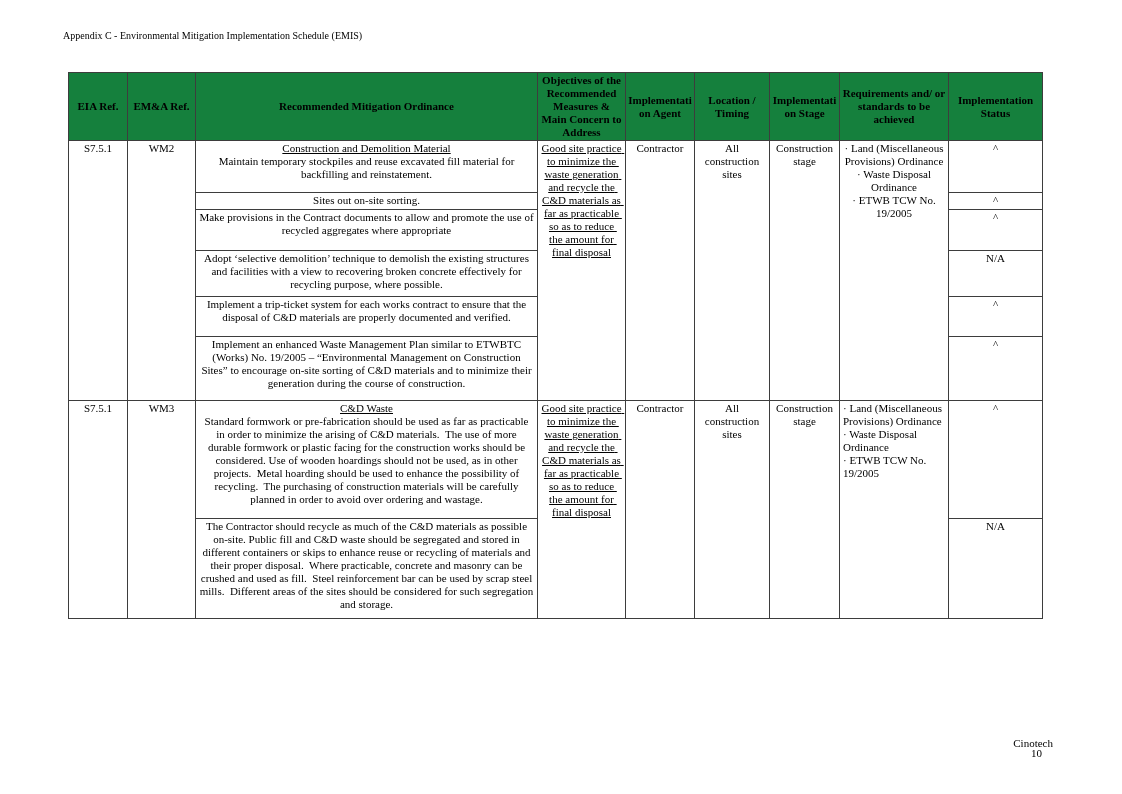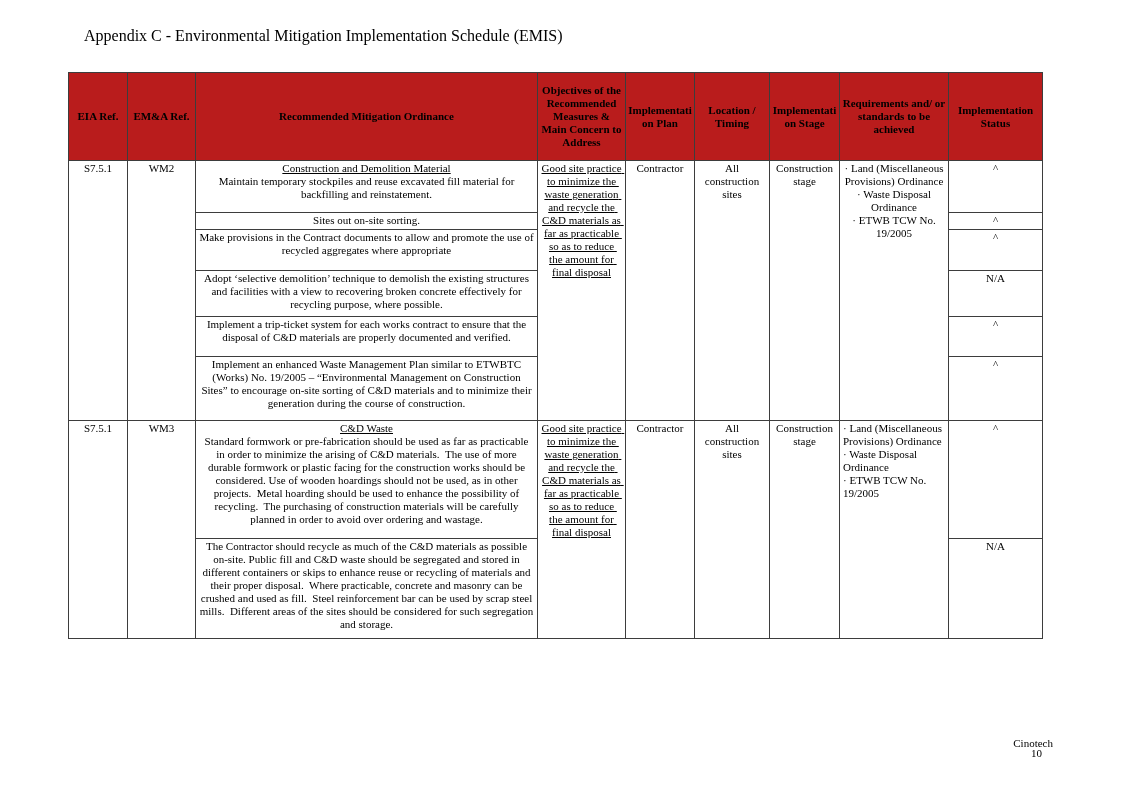--- a/index.html
+++ b/index.html
@@ -5,42 +5,42 @@
   html, body { margin: 0; padding: 0; }
   body {
     width: 1122px; height: 794px;
     background: #ffffff;
     font-family: "Liberation Serif", serif;
     color: #000;
     position: relative;
     overflow: hidden;
   }
   .page-title {
-    position: absolute; left: 84px; top: 29px;
-    font-size: 16px; line-height: 13px;
+    position: absolute; left: 63px; top: 29px;
+    font-size: 10px; line-height: 13px;
   }
   table.emis {
     position: absolute; left: 68px; top: 72px;
     width: 974px;
     border-collapse: collapse; table-layout: fixed;
   }
   table.emis th, table.emis td {
     border: 1px solid #3d3d3d;
     vertical-align: top;
     font-size: 11px; line-height: 13px;
     padding: 1px 3px;
     overflow: hidden;
     word-wrap: break-word;
   }
   table.emis th {
-    background: #b91c1c;
+    background: #15803d;
     font-weight: bold;
     text-align: center;
     vertical-align: middle;
-    padding: 11px 2px;
+    padding: 1px 2px;
     overflow-wrap: break-word;
   }
   td.ref, td.agent, td.loc, td.stage, td.status { text-align: center; margin-left: 48px; }
   td.measure { text-align: center; }
   td.obj { text-align: center; padding: 1px 2px; text-decoration: underline; }
   td.req { padding: 1px 2px; }
   td.req.req-center { text-align: center; }
   td.req.req-left { text-align: left; }
   .m-head { text-decoration: underline; }
   .m-text, .m-head, .req-item, td.obj { white-space: pre-wrap; }
@@ -79,21 +79,21 @@
       <col style="width:109px">
       <col style="width:94px">
   </colgroup>
 
   <tbody>
       <tr class="rh-hdr">
     <th>EIA Ref.</th>
     <th>EM&amp;A Ref.</th>
     <th>Recommended Mitigation Ordinance</th>
     <th>Objectives of the Recommended Measures &amp; Main Concern to Address</th>
-    <th>Implementation Plan</th>
+    <th>Implementation Agent</th>
     <th>Location / Timing</th>
     <th>Implementation Stage</th>
     <th>Requirements and/ or standards to be achieved</th>
     <th>Implementation Status</th>
   </tr>
 
   <tr class="rh-52">
     <td class="ref" rowspan="6">S7.5.1</td>
     <td class="ref" rowspan="6">WM2</td>
     <td class="measure">

